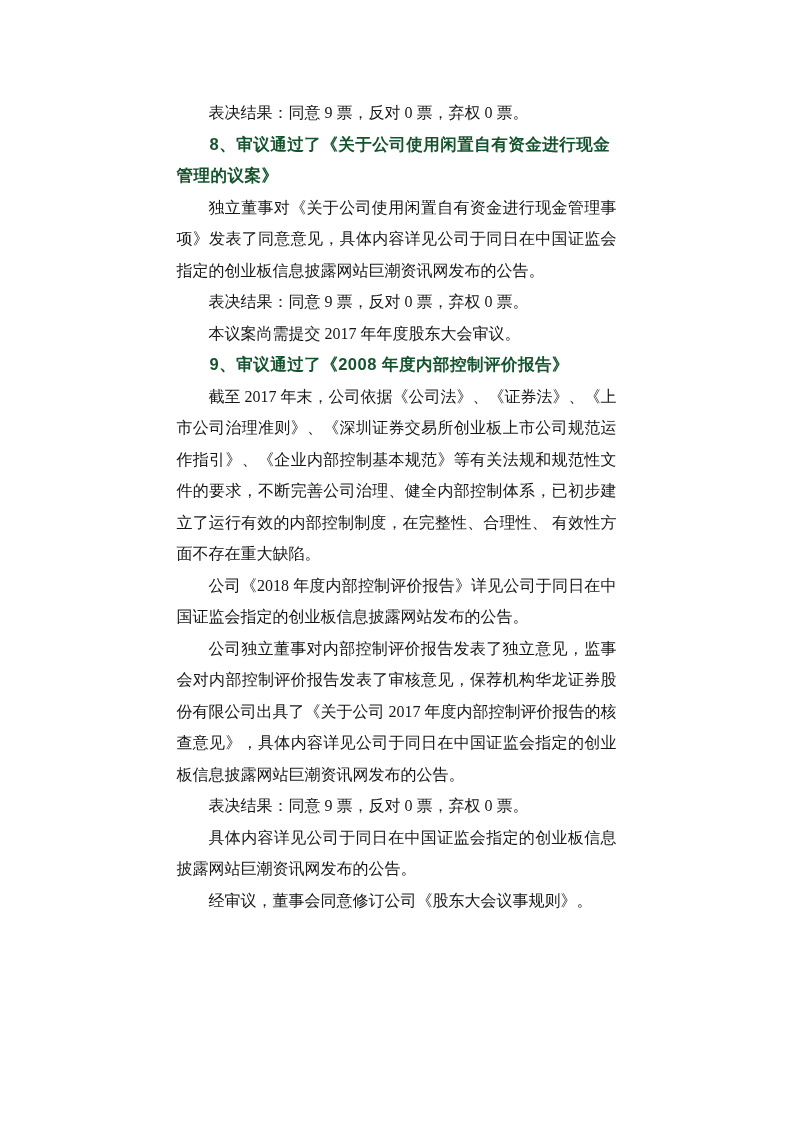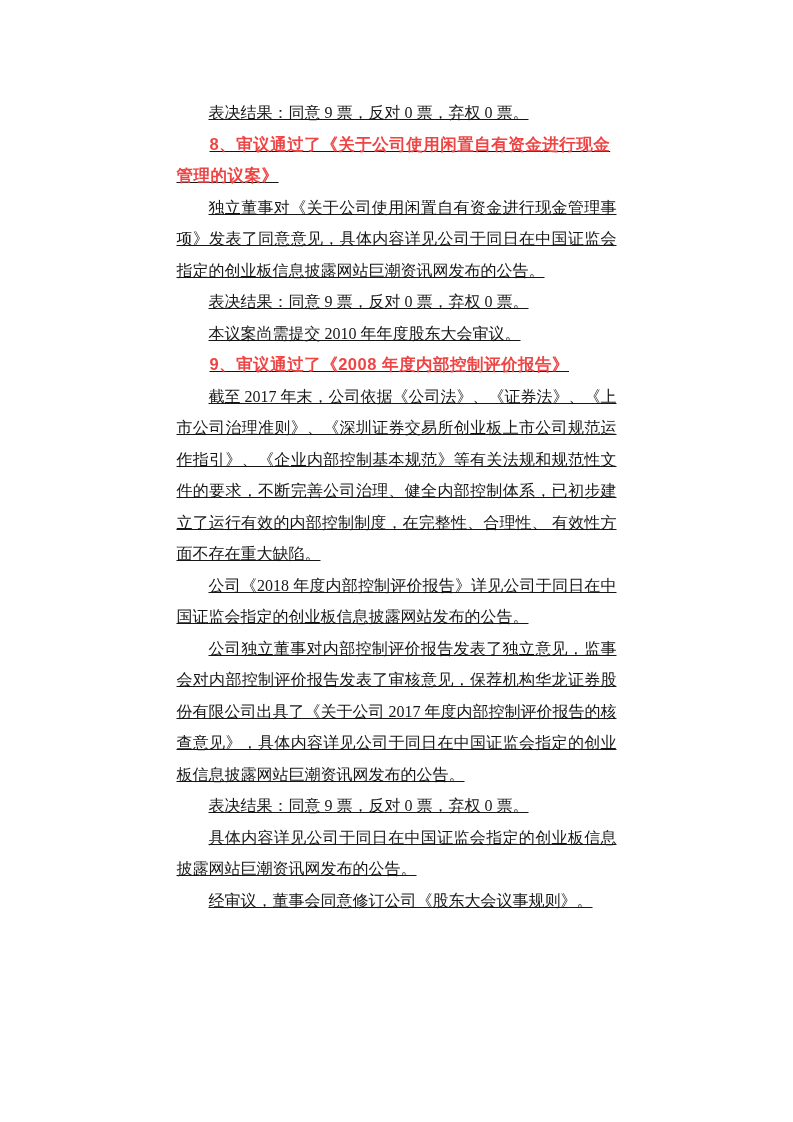--- a/index.html
+++ b/index.html
@@ -13,48 +13,47 @@
     height: 1122px;
     margin: 0 auto;
     background: #ffffff;
     box-sizing: border-box;
     padding: 97px 118px 40px 118px;
     overflow: hidden;
     font-family: "Liberation Serif", "DejaVu Serif", serif;
     font-size: 16px;
     line-height: 31.5px;
     color: #161616;
-    text-decoration: underline;
   }
   .para {
     margin: 0;
     text-indent: 2em;
     text-align: justify;
     word-break: break-all;
   }
   .heading {
     margin: 0;
     text-indent: 2em;
     text-align: left;
     font-family: "Liberation Sans", "DejaVu Sans", sans-serif;
     font-weight: 700;
     font-size: 16.5px;
     letter-spacing: 0.5px;
-    color: #ef4444;
+    color: #14532d;
   }
 </style>
 </head>
 <body>
 
 <div class="page">
   <p class="para">表决结果：同意 9 票，反对 0 票，弃权 0 票。</p>
   <p class="heading">8、审议通过了《关于公司使用闲置自有资金进行现金管理的议案》</p>
   <p class="para">独立董事对《关于公司使用闲置自有资金进行现金管理事项》发表了同意意见，具体内容详见公司于同日在中国证监会指定的创业板信息披露网站巨潮资讯网发布的公告。</p>
   <p class="para">表决结果：同意 9 票，反对 0 票，弃权 0 票。</p>
-  <p class="para">本议案尚需提交 2010 年年度股东大会审议。</p>
+  <p class="para">本议案尚需提交 2017 年年度股东大会审议。</p>
   <p class="heading">9、审议通过了《2008 年度内部控制评价报告》</p>
   <p class="para">截至 2017 年末，公司依据《公司法》、《证券法》、《上市公司治理准则》、《深圳证券交易所创业板上市公司规范运作指引》、《企业内部控制基本规范》等有关法规和规范性文件的要求，不断完善公司治理、健全内部控制体系，已初步建立了运行有效的内部控制制度，在完整性、合理性、 有效性方面不存在重大缺陷。</p>
   <p class="para">公司《2018 年度内部控制评价报告》详见公司于同日在中国证监会指定的创业板信息披露网站发布的公告。</p>
   <p class="para">公司独立董事对内部控制评价报告发表了独立意见，监事会对内部控制评价报告发表了审核意见，保荐机构华龙证券股份有限公司出具了《关于公司 2017 年度内部控制评价报告的核查意见》，具体内容详见公司于同日在中国证监会指定的创业板信息披露网站巨潮资讯网发布的公告。</p>
   <p class="para">表决结果：同意 9 票，反对 0 票，弃权 0 票。</p>
   <p class="para">具体内容详见公司于同日在中国证监会指定的创业板信息披露网站巨潮资讯网发布的公告。</p>
   <p class="para">经审议，董事会同意修订公司《股东大会议事规则》。</p>
 </div>
 
 </body></html>

